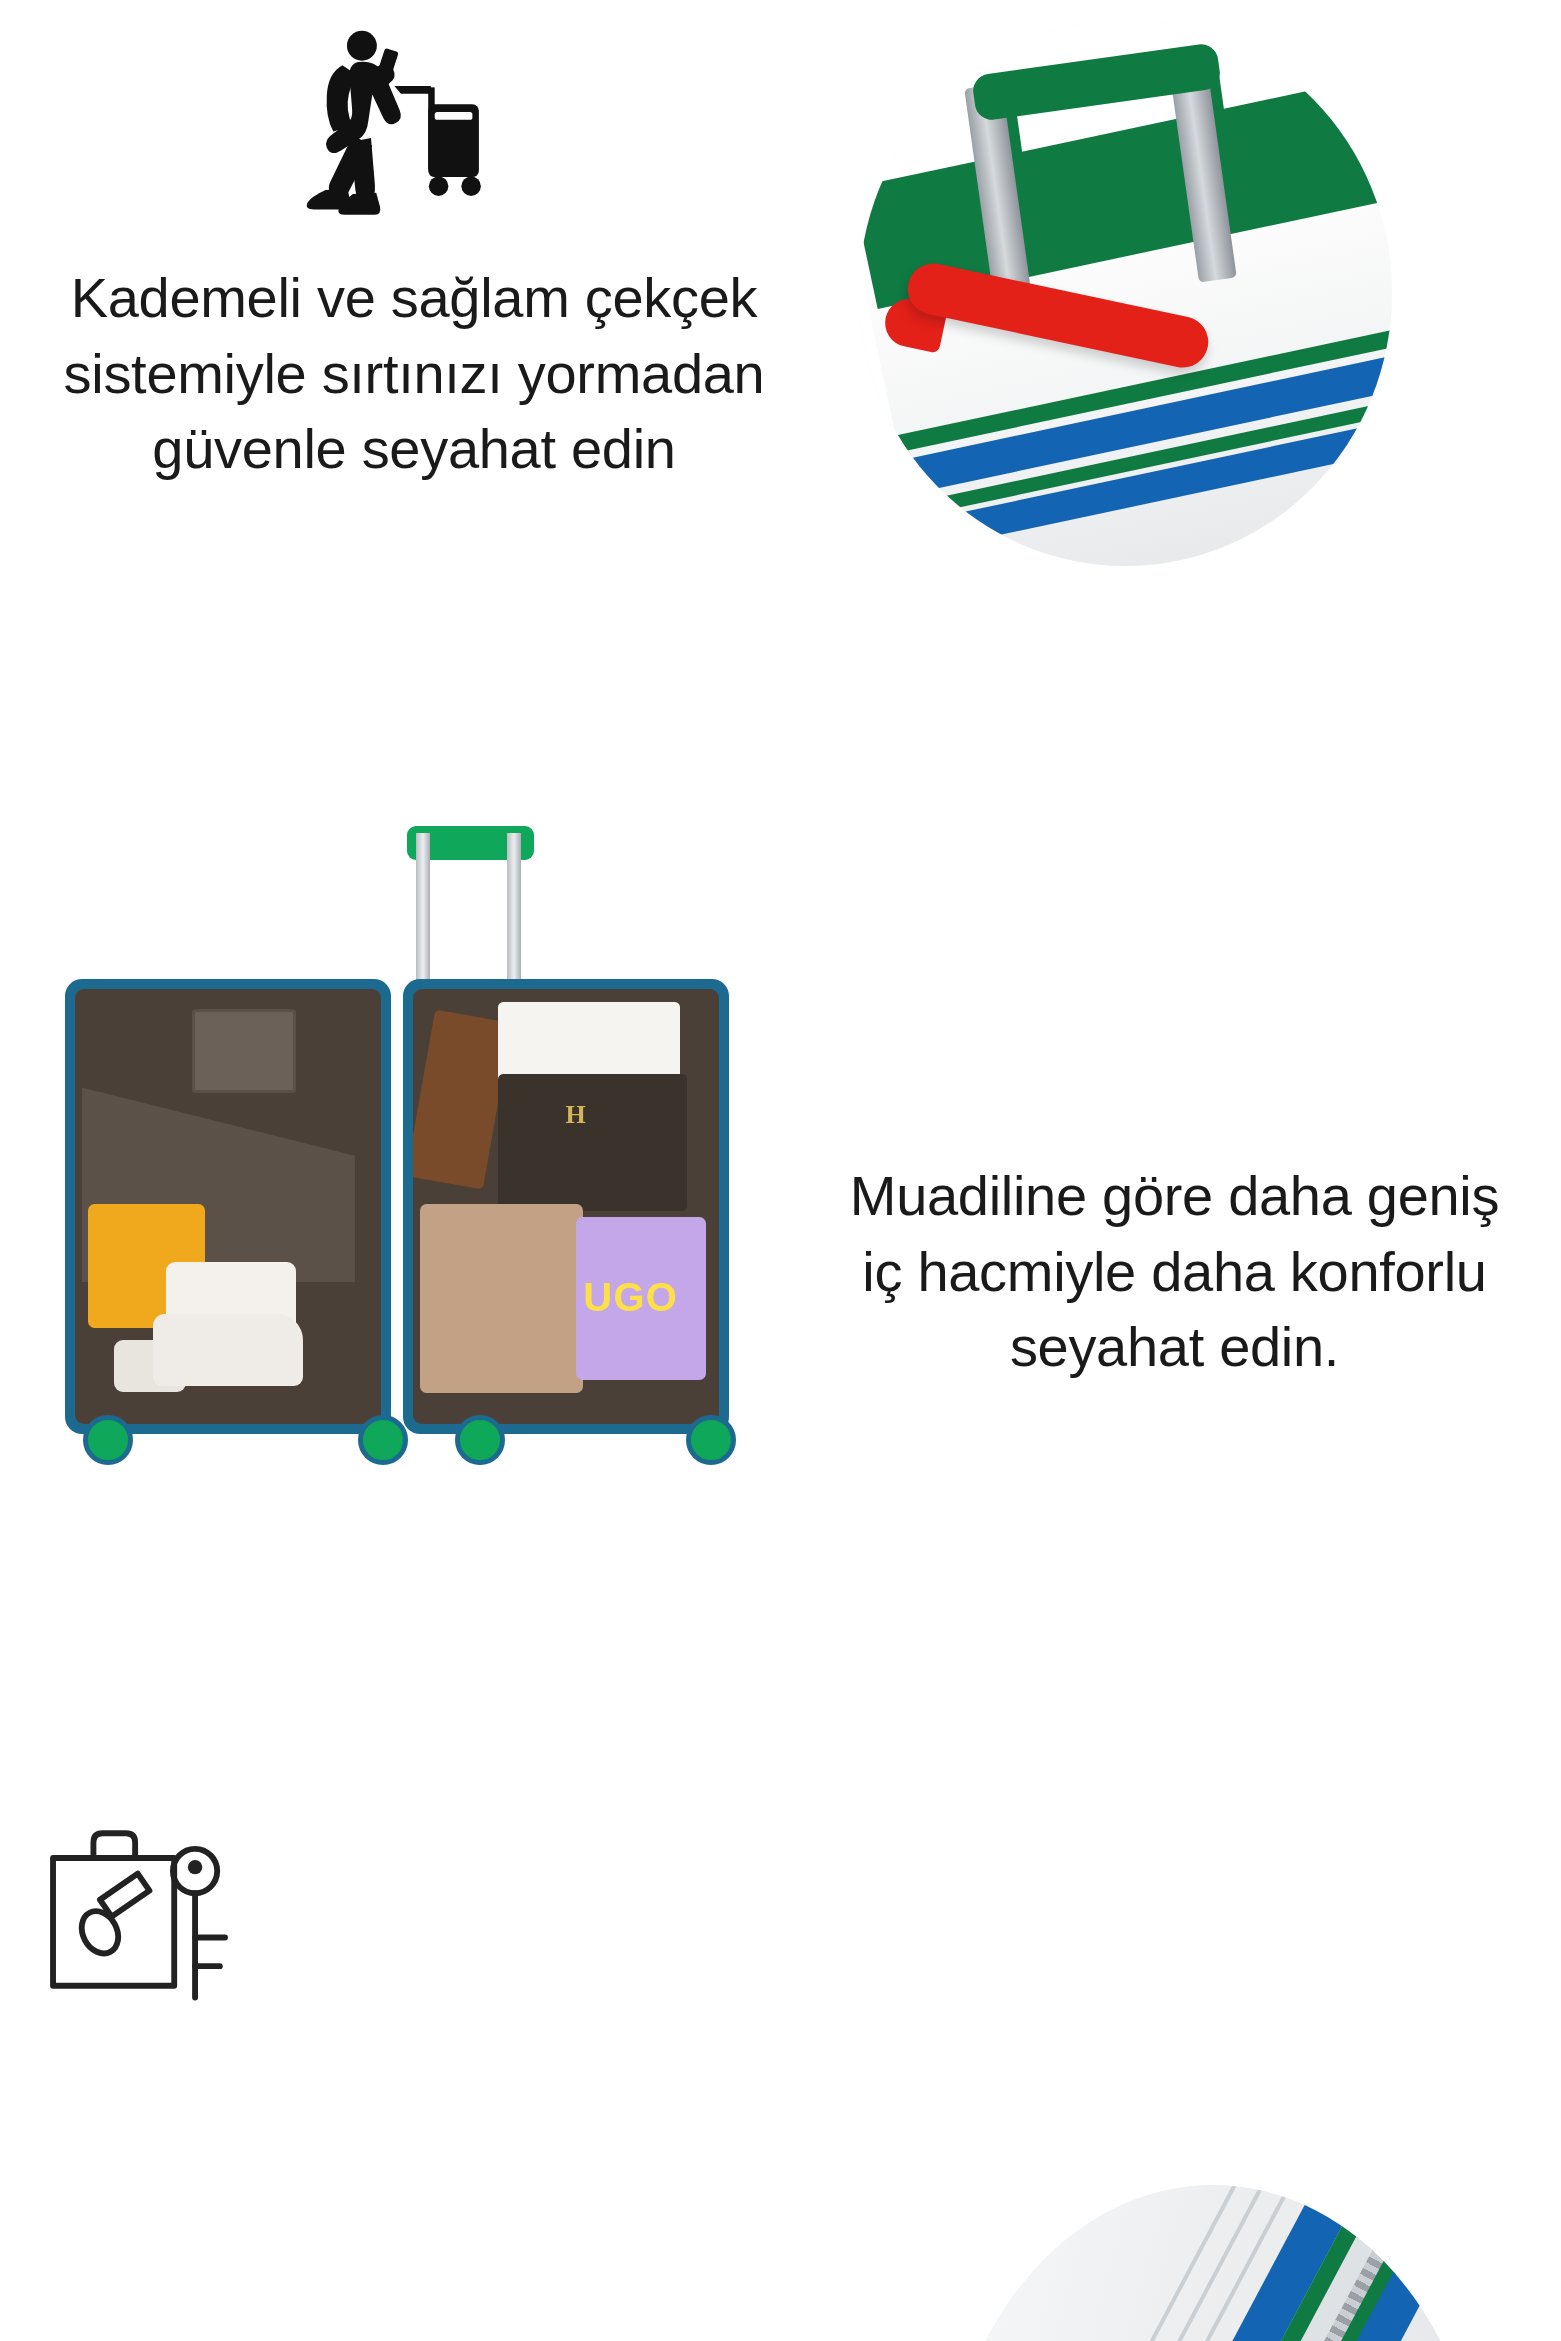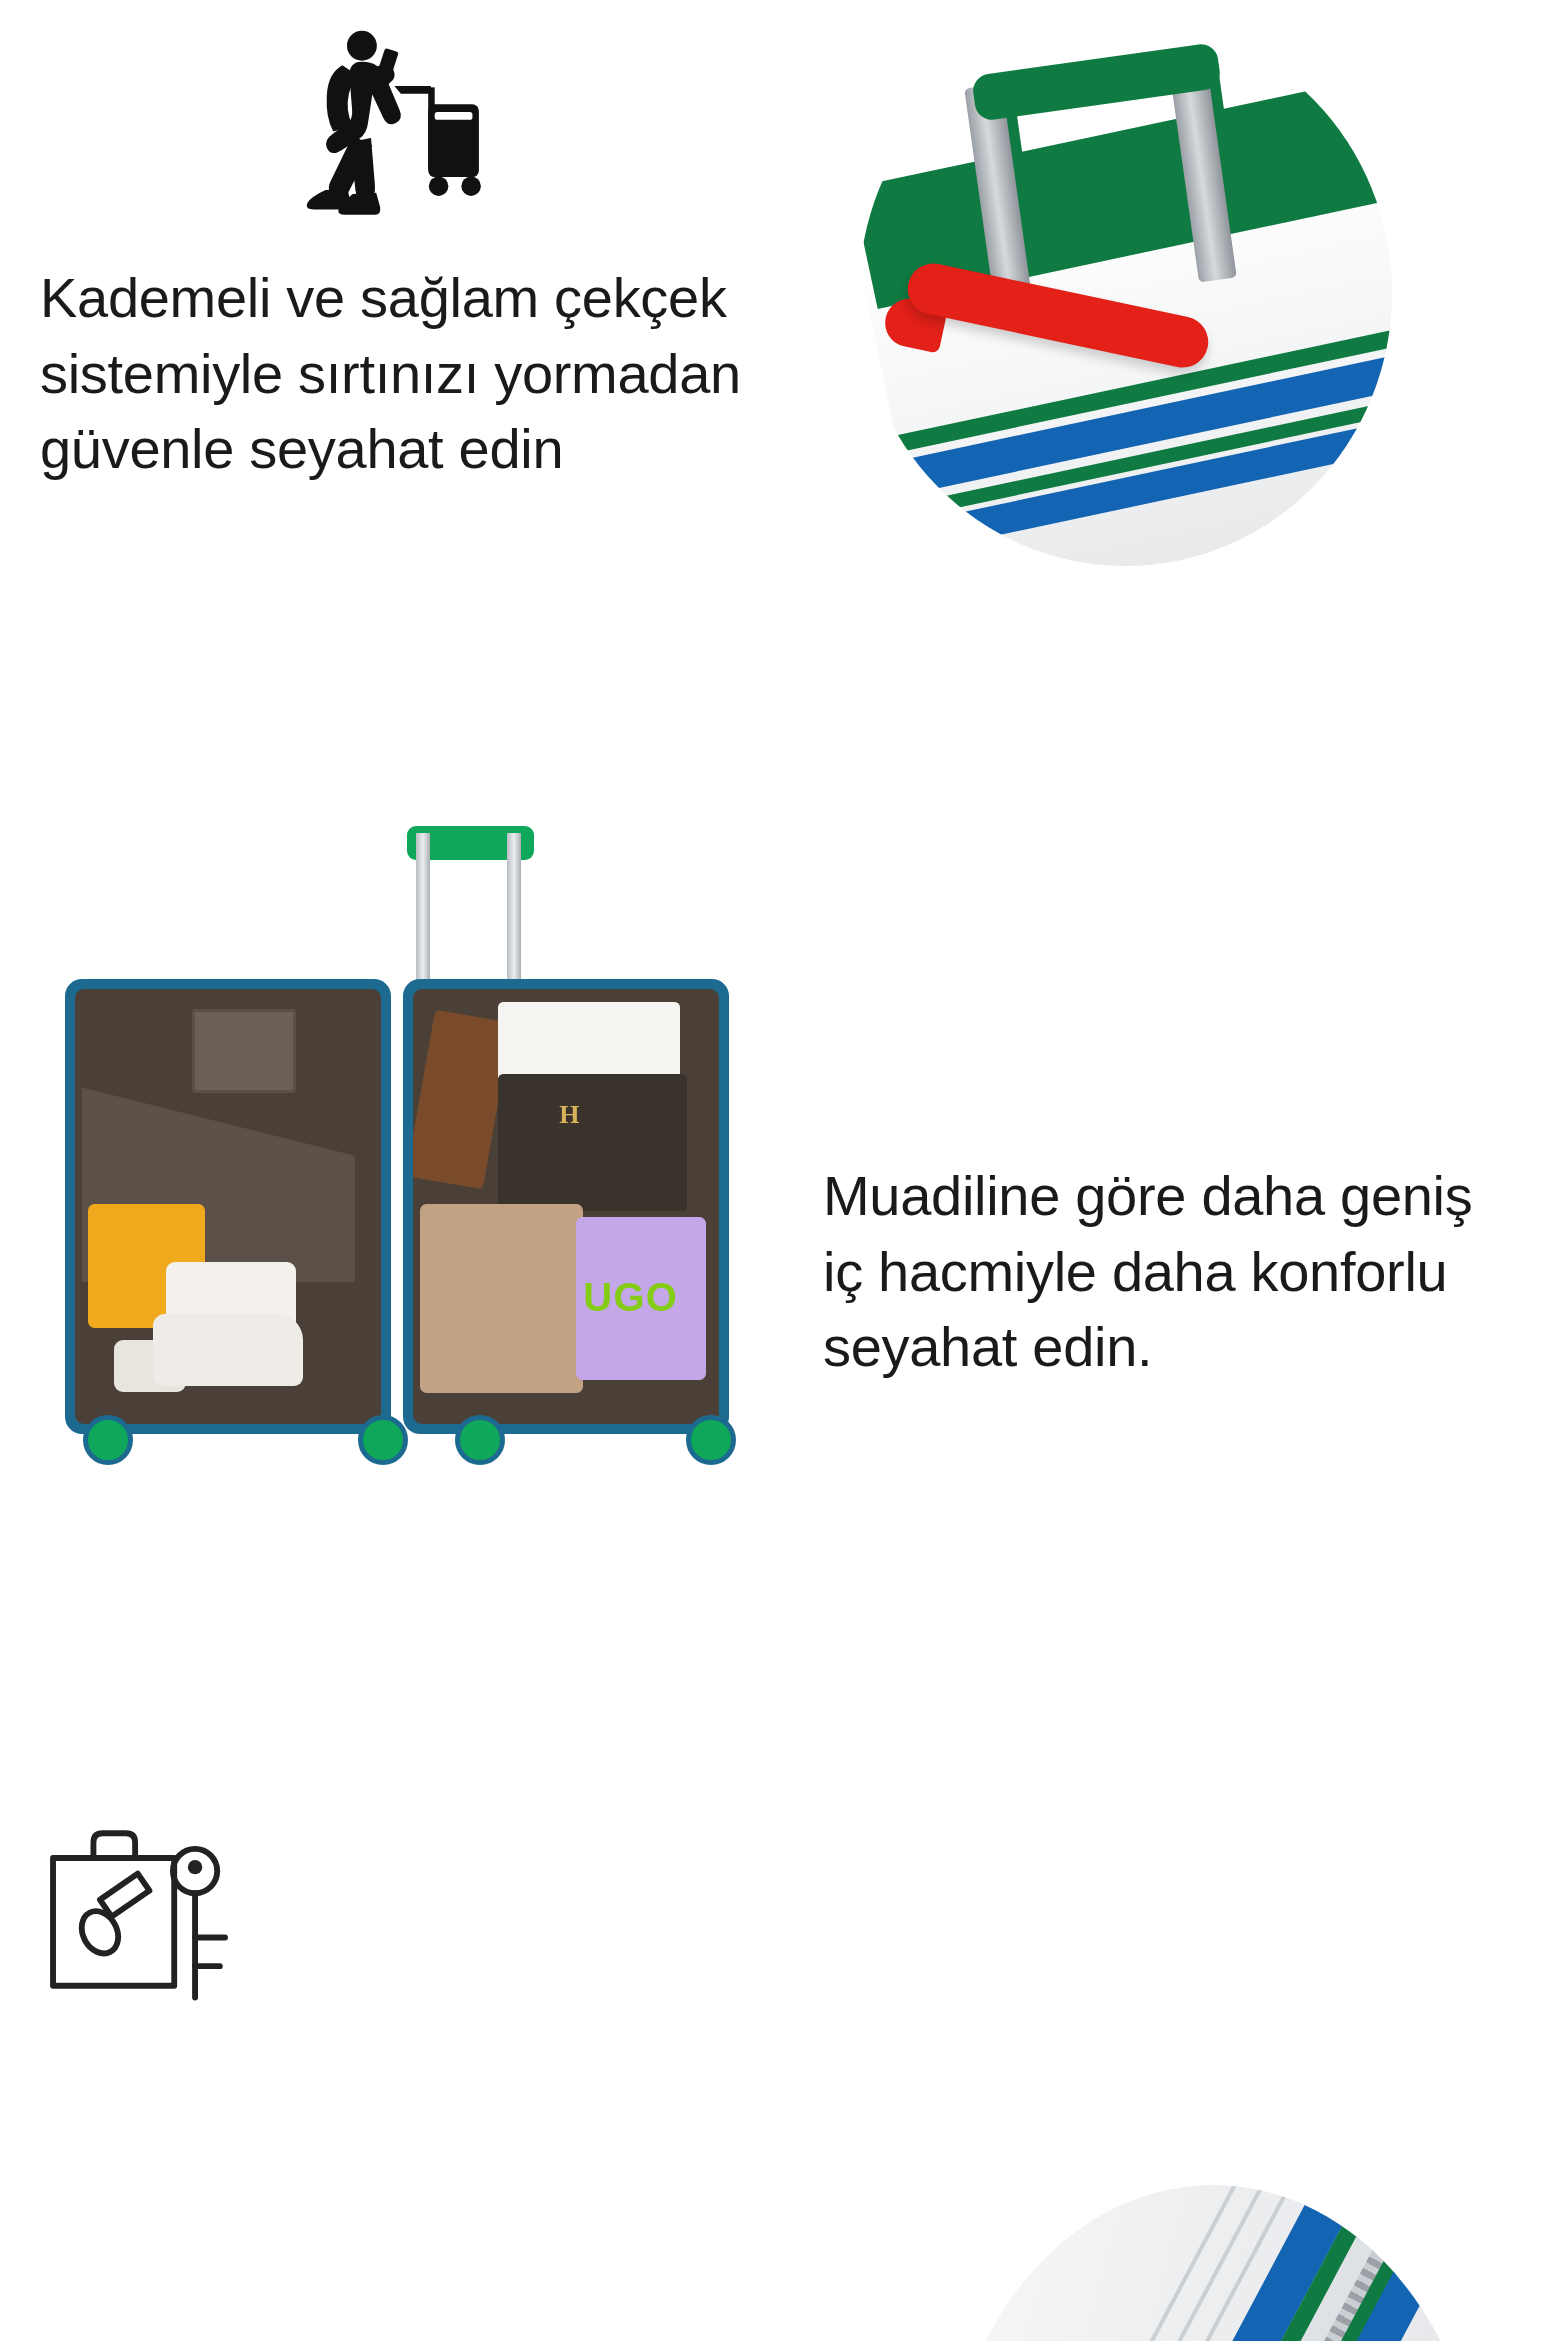--- a/index.html
+++ b/index.html
@@ -19,20 +19,21 @@
   .page {
     position: relative;
     width: 1561px;
     height: 2342px;
     background: #ffffff;
   }
 
   
   .block {
     position: absolute;
+    text-align: center;
   }
 
   .feature-text {
     font-size: 56px;
     line-height: 1.35;
     color: #1a1a1a;
     letter-spacing: -0.3px;
     white-space: pre-line;
   }
 
@@ -370,21 +371,21 @@
     height: 163px;
     background: #c3a7e8;
     border-radius: 6.5px;
   }
   .sc-lilac-text {
     position: absolute;
     left: 170px;
     top: 286px;
     font-size: 40px;
     font-weight: bold;
-    color: #84cc16;
+    color: #fde047;
     letter-spacing: 1.3px;
   }
   .sc-wheel {
     position: absolute;
     width: 40px;
     height: 40px;
     border-radius: 50%;
     background: #0fa75a;
     border: 5.2px solid #1c6a90;
   }

